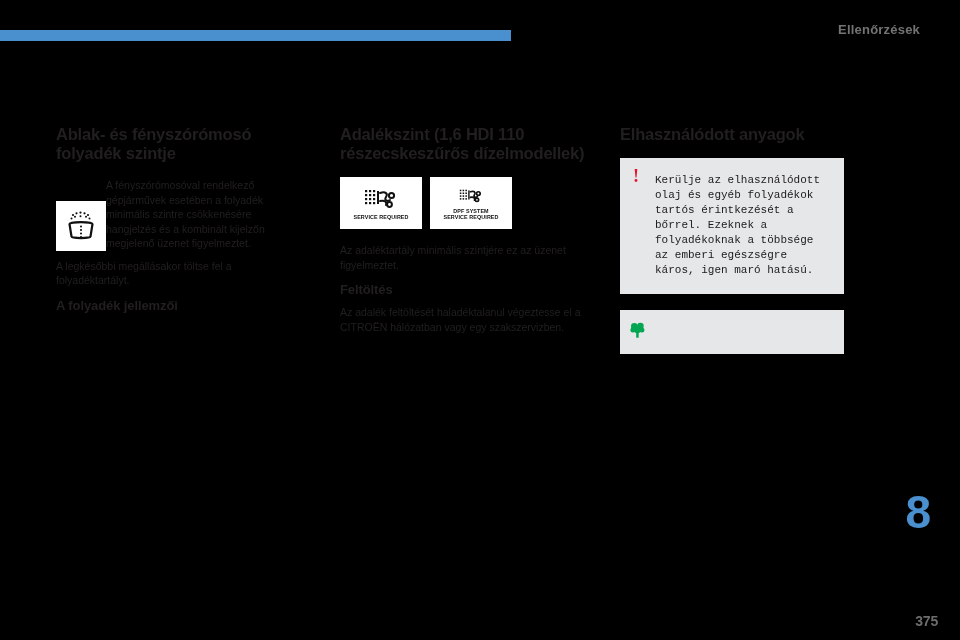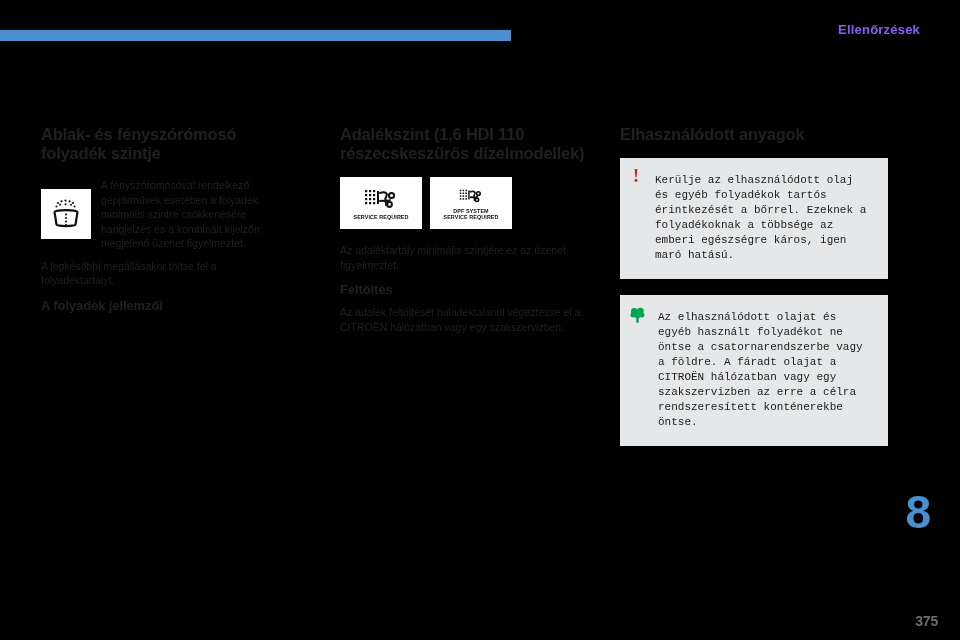--- a/index.html
+++ b/index.html
@@ -29,39 +29,39 @@
     width: 511px;
     height: 11px;
     background: #4a90cf;
   }
   .header-title {
     position: absolute;
     right: 40px;
     top: 22px;
     font-size: 13px;
     font-weight: bold;
-    color: #8b5cf6;
+    color: #737373;
     letter-spacing: 0.2px;
     white-space: nowrap;
   }
 
   
   .cols {
     position: absolute;
     left: 0;
     top: 125px;
     width: 960px;
   }
   .col {
     position: absolute;
     top: 0;
   }
-  .col-1 { left: 41px;  width: 240px; }
+  .col-1 { left: 56px;  width: 240px; }
   .col-2 { left: 340px; width: 260px; }
-  .col-3 { left: 620px; width: 268px; }
+  .col-3 { left: 620px; width: 224px; }
 
   h2.section-title {
     margin: 0 0 14px 0;
     font-size: 16.5px;
     line-height: 19px;
     font-weight: bold;
     color: #221f1f;
     letter-spacing: -0.2px;
   }
 
@@ -78,22 +78,21 @@
     margin: 0 0 10px 0;
     font-size: 10.5px;
     line-height: 14.5px;
     color: #221f1f;
   }
   p.body-text:last-child { margin-bottom: 0; }
 
   
   .illus-row {
     display: flex;
-    align-items: center;
-    gap: 10px;
+    align-items: flex-end;
     margin-bottom: 8px;
   }
   .icon-box {
     flex: 0 0 auto;
     width: 50px;
     height: 50px;
     background: #ffffff;
     display: flex;
     align-items: center;
     justify-content: center;
@@ -314,21 +313,20 @@
             <g fill="#00a651">
               <circle cx="4.3" cy="4.4" r="3.3"></circle>
               <circle cx="10.4" cy="4.0" r="3.3"></circle>
               <circle cx="7.4" cy="7.6" r="3.6"></circle>
               <circle cx="2.9" cy="8.1" r="2.5"></circle>
               <circle cx="11.9" cy="7.9" r="2.5"></circle>
               <rect x="6.2" y="8.5" width="2.5" height="7.2"></rect>
             </g>
           </svg>
         </div>
-        <p>Az elhasználódott olajat és egyéb használt folyadékot ne öntse a csatornarendszerbe vagy a földre. A fáradt olajat a CITROËN hálózatban vagy egy szakszervizben az erre a célra rendszeresített konténerekbe öntse.</p>
       </div>
     </div>
 
   </div>
 
   <div class="chapter-num">8</div>
 
   <div class="page-num">375</div>
 
 </div>

